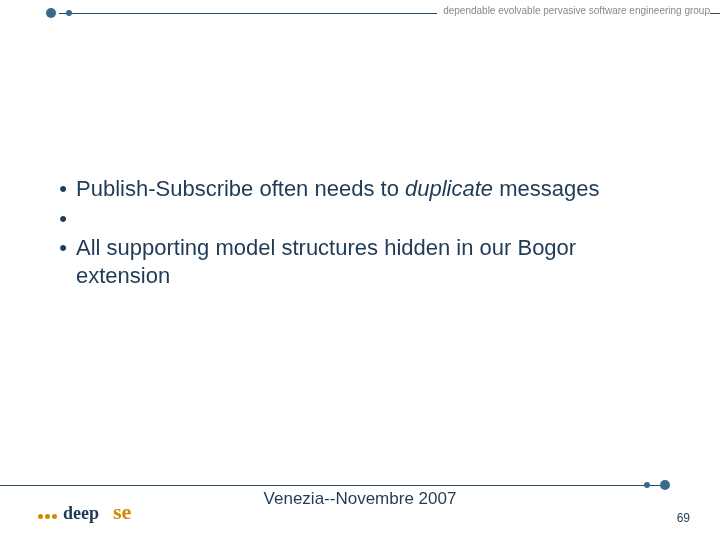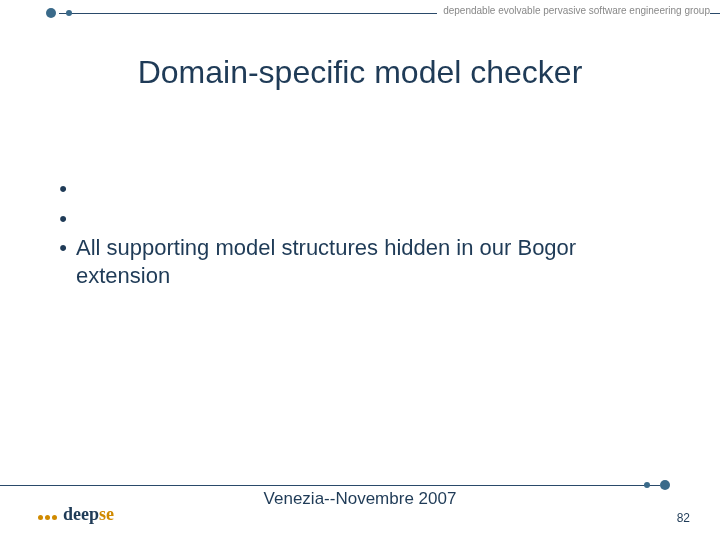--- a/index.html
+++ b/index.html
@@ -108,25 +108,25 @@
     display: flex;
     align-items: baseline;
   }
   .logo-deep {
     font-size: 18px;
     font-weight: bold;
     color: #1f3b57;
     font-family: Georgia, serif;
   }
   .logo-se {
-    font-size: 18px;
+    font-size: 22px;
     font-weight: bold;
     color: #d08a00;
     font-family: Georgia, serif;
-    margin-left: 0;
+    margin-left: 14px;
   }
   .logo-dots {
     display: inline-block;
     margin-right: 4px;
   }
   .logo-dots span {
     display: inline-block;
     width: 5px; height: 5px; border-radius: 50%;
     background: #d08a00;
     margin-right: 2px;
@@ -151,26 +151,29 @@
 <body>
 
 <div class="header-band">
   <div class="header-line"></div>
   <div class="header-dot" style="left:42px"></div>
   <div class="header-dot" style="left:62px;width:6px;height:6px;top:5px"></div>
   <div class="header-text">dependable evolvable pervasive software engineering group</div>
 </div>
 
 <div class="title">
-  <span>Domain-specific model checker</span><br>
+  <br>
 </div>
 
 <div class="body-list">
   <div class="bullet-row">
     <div class="bullet-mark">•</div>
+    <div class="bullet-text">
+      <span>Publish-Subscribe often needs to </span><span class="italic">duplicate</span><span> messages</span>
+    </div>
   </div>
   <div class="bullet-row">
     <div class="bullet-mark">•</div>
   </div>
   <div class="bullet-row">
     <div class="bullet-mark">•</div>
     <div class="bullet-text">
       <span>All supporting model structures hidden in our Bogor extension</span><span class="italic"></span><span></span>
     </div>
   </div>
@@ -180,14 +183,14 @@
   <div class="footer-line"></div>
   <div class="footer-dot" style="right:50px"></div>
   <div class="footer-dot" style="right:70px;width:6px;height:6px;top:-43px"></div>
 
   <div class="logo">
     <span class="logo-dots"><span></span><span></span><span></span></span>
     <span class="logo-deep">deep</span>
     <span class="logo-se">se</span>
   </div>
   <div class="footer-center">Venezia--Novembre 2007</div>
-  <div class="footer-page">82</div>
+  <div class="footer-page">69</div>
 </div>
 
 </body></html>

